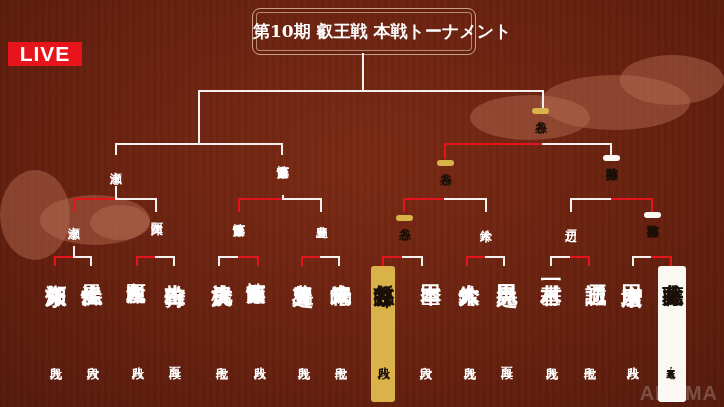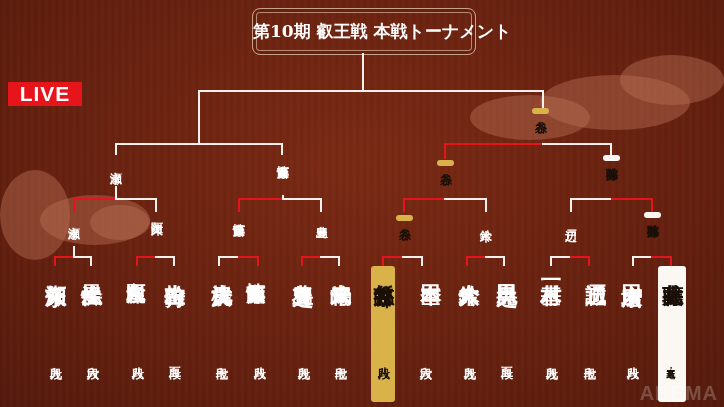--- a/index.html
+++ b/index.html
@@ -5,21 +5,21 @@
   html,body{margin:0;padding:0;}
   body{width:724px;height:407px;overflow:hidden;position:relative;
     font-family:"DejaVu Serif","Liberation Serif",serif;
     background:
       repeating-linear-gradient(90deg, rgba(0,0,0,0.05) 0px, rgba(0,0,0,0) 2px, rgba(255,255,255,0.02) 4px, rgba(0,0,0,0) 7px),
       radial-gradient(ellipse at 50% 40%, #7a2a14 0%, #66200f 60%, #541a0c 100%);
   }
   .cloud{position:absolute;border-radius:50%;background:rgba(185,110,85,0.45);}
   .live{position:absolute;left:8px;top:42px;width:74px;height:24px;background:#e8141c;
     color:#fff;font-family:"Liberation Sans","DejaVu Sans",sans-serif;font-weight:bold;font-size:21px;
-    line-height:24px;text-align:center;letter-spacing:1px;margin-top:40px;}
+    line-height:24px;text-align:center;letter-spacing:1px;}
   .title{position:absolute;left:252px;top:8px;width:222px;height:45px;
     border:1.5px solid #c9a08a;border-radius:8px;box-shadow:inset 0 0 0 3px #66200f, inset 0 0 0 4px #b88a74;
     color:#fff;font-weight:bold;font-size:17px;line-height:45px;text-align:center;white-space:nowrap;}
   .ln{position:absolute;background:#f4f0ee;}
   .ln.r{background:#e3141b;}
   .lbl{position:absolute;color:#fff;font-weight:bold;font-size:12px;line-height:13px;
     writing-mode:vertical-rl;text-orientation:upright;letter-spacing:0px;}
   .lbl.gold{background:#d9b24a;color:#1a1008;border-radius:3px;padding:3px 2px;}
   .lbl.wht{background:#fbf8f4;color:#1a1008;border-radius:3px;padding:3px 2px;}
   .name{position:absolute;top:268px;color:#fff;font-weight:bold;font-size:21px;line-height:24px;

